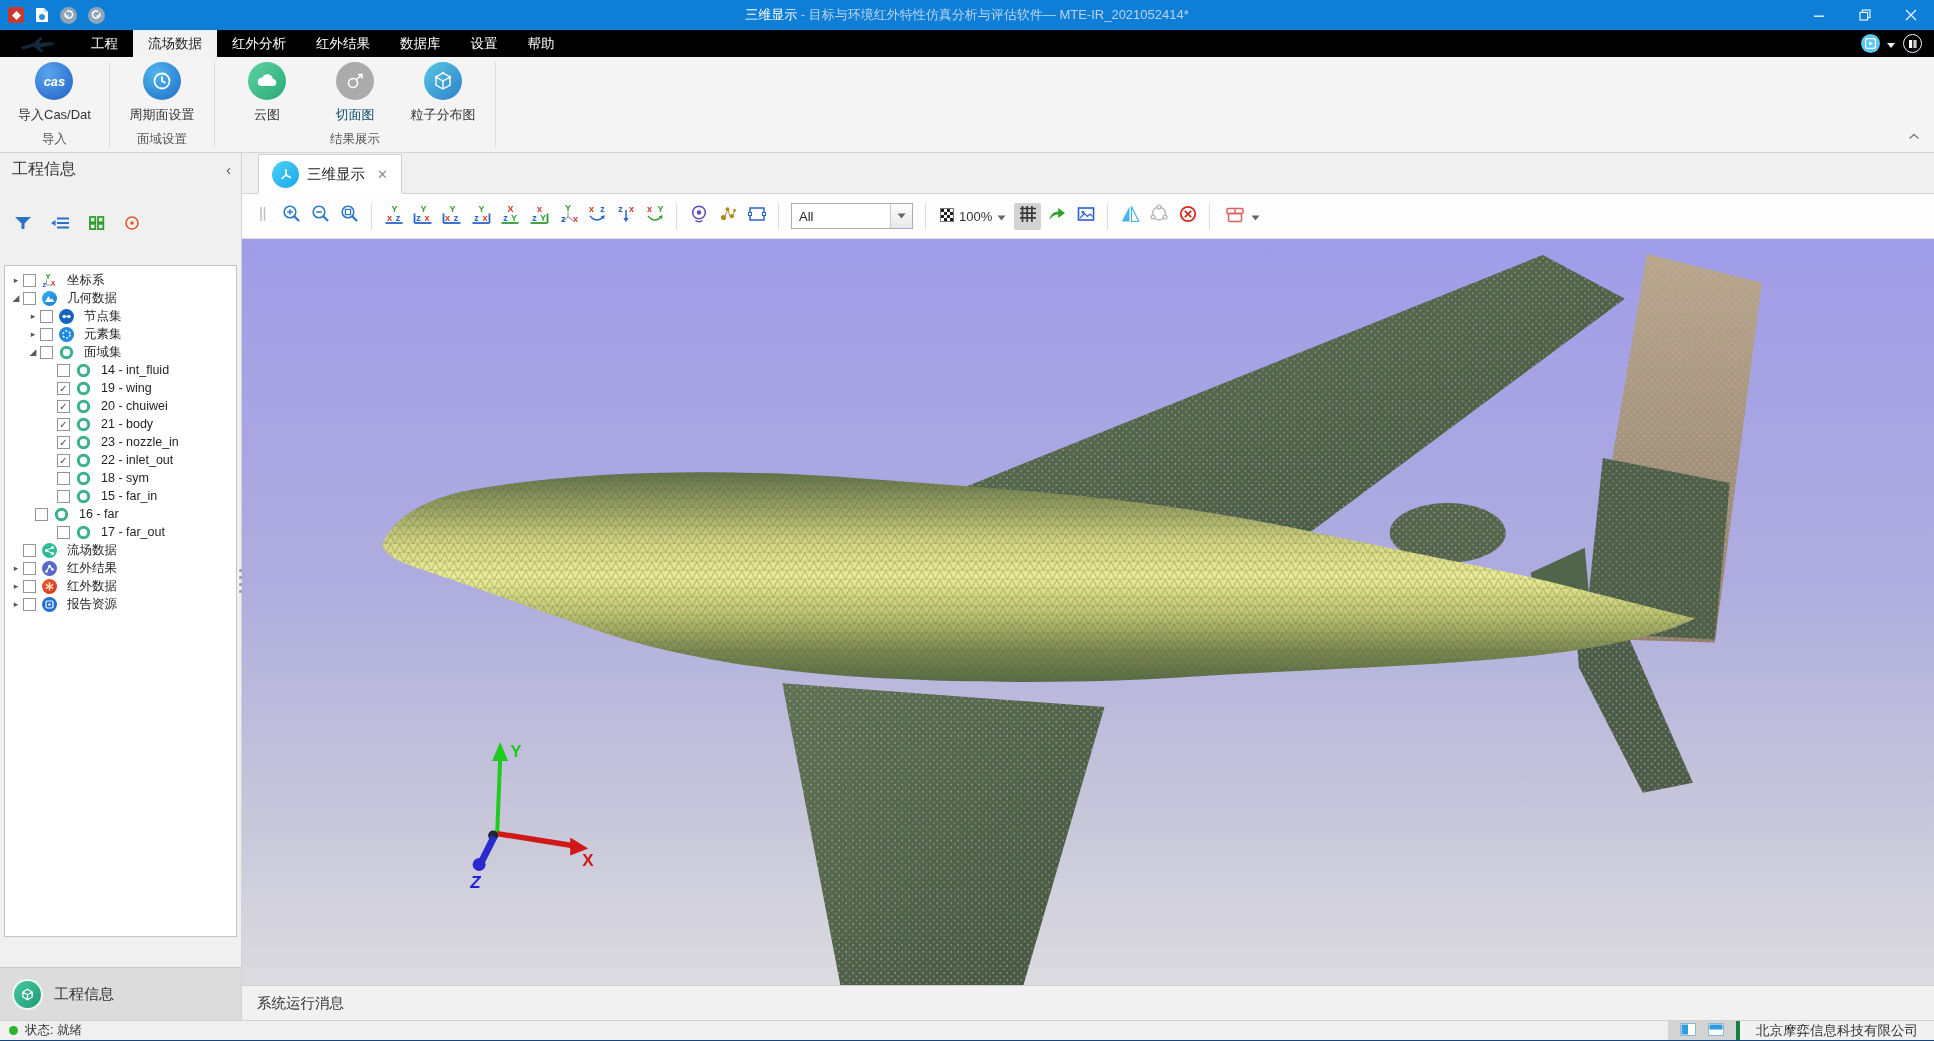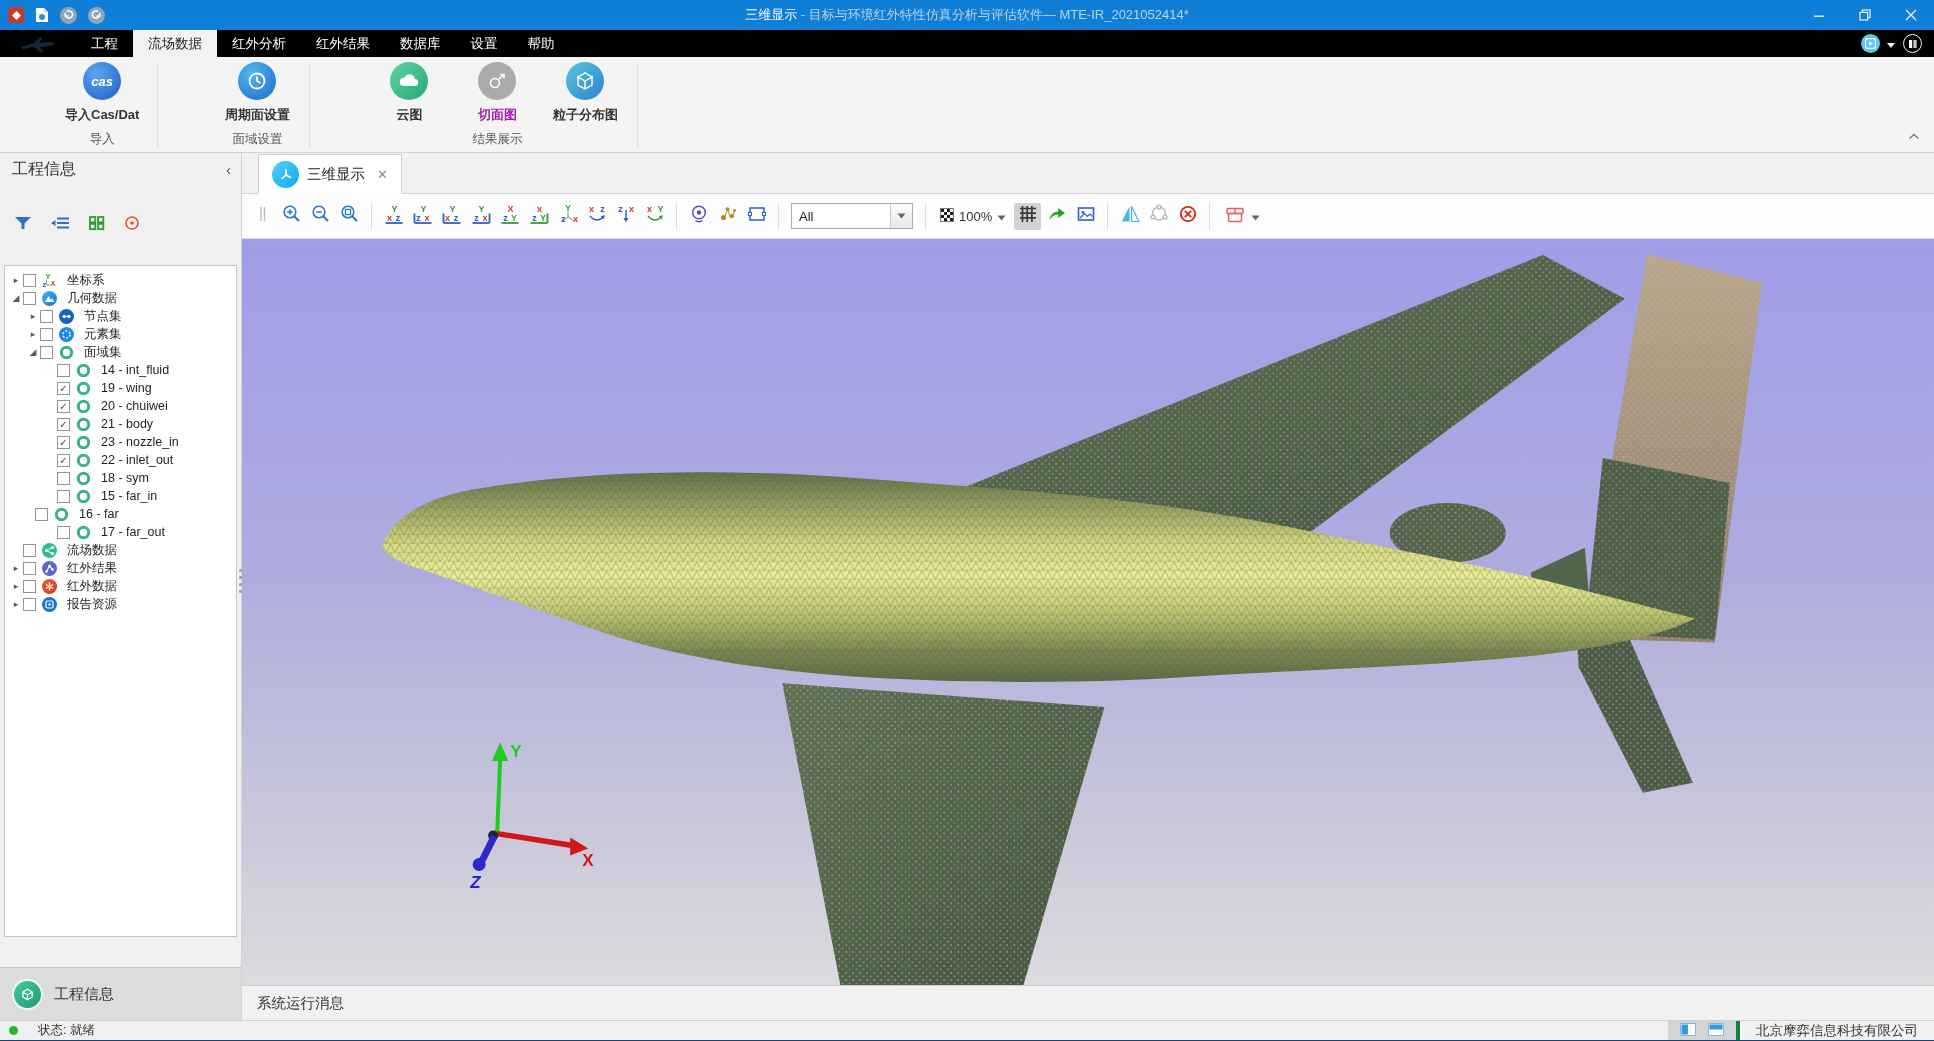--- a/index.html
+++ b/index.html
@@ -19,27 +19,27 @@
   
   .menubar{height:27px;background:#000000;display:flex;align-items:stretch;}
   .logo{width:76px;display:flex;align-items:center;justify-content:center;}
   .menu-item{padding:0 15px;color:#fff;font-size:13.5px;display:flex;align-items:center;cursor:default;}
   .menu-item.active{background:#f2f2f2;color:#1f1f1f;}
   .menubar-right{margin-left:auto;display:flex;align-items:center;gap:7px;padding-right:12px;}
   .mr-circ{width:19px;height:19px;border-radius:50%;background:#5ac8f2;display:flex;align-items:center;justify-content:center;}
   .mr-circ.outline{background:transparent;border:1.5px solid #eaf4fc;width:17px;height:17px;}
   
   .ribbon{height:95px;background:#f4f4f4;border-bottom:1px solid #d5d5d5;display:flex;position:relative;}
-  .rgroup{display:flex;flex-direction:column;margin-left:47px;}
+  .rgroup{display:flex;flex-direction:column;}
   .rgroup-items{display:flex;flex:1;padding:5px 8px 0 8px;}
   .ritem{display:flex;flex-direction:column;align-items:center;padding:0 10px;min-width:68px;}
   .ricon{width:38px;height:38px;border-radius:50%;display:flex;align-items:center;justify-content:center;}
   .ricon .castext{color:#fff;font-size:13px;font-style:italic;font-weight:bold;}
-  .rlabel{font-size:13px;color:#333;margin-top:6px;white-space:nowrap;font-weight:bold;}
-  .ritem.disabled .rlabel{color:#a21caf;}
+  .rlabel{font-size:13px;color:#333;margin-top:6px;white-space:nowrap;}
+  .ritem.disabled .rlabel{color:#0c4a6e;}
   .rgroup-name{height:26px;display:flex;align-items:center;justify-content:center;font-size:12.5px;color:#565656;}
   .rsep{width:1px;background:#dcdcdc;margin:5px 0;}
   .ribbon-collapse{position:absolute;right:14px;bottom:8px;}
   
   .main{display:flex;height:867px;}
   .panel{width:242px;display:flex;flex-direction:column;background:#f0f0f0;border-right:1px solid #d2d2d2;box-sizing:border-box;gap:24px;}
   .panel-header{height:33px;display:flex;align-items:center;padding:0 10px 0 12px;font-size:16px;color:#333;}
   .panel-collapse{margin-left:auto;color:#555;font-size:15px;line-height:1;}
   .panel-tools{height:29px;display:flex;align-items:center;gap:19px;padding:0 14px;}
   .tree-wrap{flex:1;margin:2px 4px 6px 4px;background:#fff;border:1px solid #c4c4c4;overflow:hidden;padding-top:5px;}
@@ -62,21 +62,21 @@
   .tbtn.active{background:#d2d2d2;}
   .tbtn.wide{width:auto;padding:0 6px;gap:5px;font-size:13px;color:#333;}
   .tsep{width:1px;height:27px;background:#ddd;margin:0 6px;flex:none;}
   .combo{width:120px;height:24px;background:#fff;border:1px solid #a9acb2;display:flex;align-items:center;margin:0 4px;flex:none;}
   .combo-text{flex:1;font-size:13px;color:#222;padding-left:7px;}
   .combo-btn{width:21px;height:100%;border-left:1px solid #c9c9c9;background:linear-gradient(#fdfdfd,#e8e8e8);display:flex;align-items:center;justify-content:center;}
   .viewport{flex:1;position:relative;min-height:0;}
   .viewport svg{display:block;width:100%;height:100%;}
   .msgbar{height:34px;background:#f1f1f1;border-top:1px solid #cfcfcf;display:flex;align-items:center;padding:0 15px;font-size:14.5px;color:#333;}
   
-  .statusbar{height:22px;background:#f0f0f0;border-top:1px solid #d0d0d0;border-bottom:2px solid #15457c;display:flex;align-items:center;padding-left:9px;font-size:12.5px;color:#333;box-sizing:border-box;gap:13px;}
+  .statusbar{height:22px;background:#f0f0f0;border-top:1px solid #d0d0d0;border-bottom:2px solid #15457c;display:flex;align-items:center;padding-left:9px;font-size:12.5px;color:#333;box-sizing:border-box;}
   .sdot{width:9px;height:9px;border-radius:50%;background:#2db52d;margin-right:7px;}
   .sb-right{margin-left:auto;display:flex;align-items:stretch;height:100%;}
   .sb-icons{background:#d4d4d4;display:flex;align-items:center;gap:12px;padding:0 12px;}
   .sb-company{display:flex;align-items:center;padding:0 16px;border-left:4px solid #15803d;background:#f1f1f1;font-size:13.5px;color:#333;}
   
   .splitter{position:absolute;left:237px;top:558px;width:7px;height:46px;display:flex;flex-direction:column;align-items:center;justify-content:center;gap:4px;z-index:5;}
   .splitter i{width:3px;height:3px;border-radius:50%;background:#9a9a9a;}
 </style>
 </head>
 <body>

